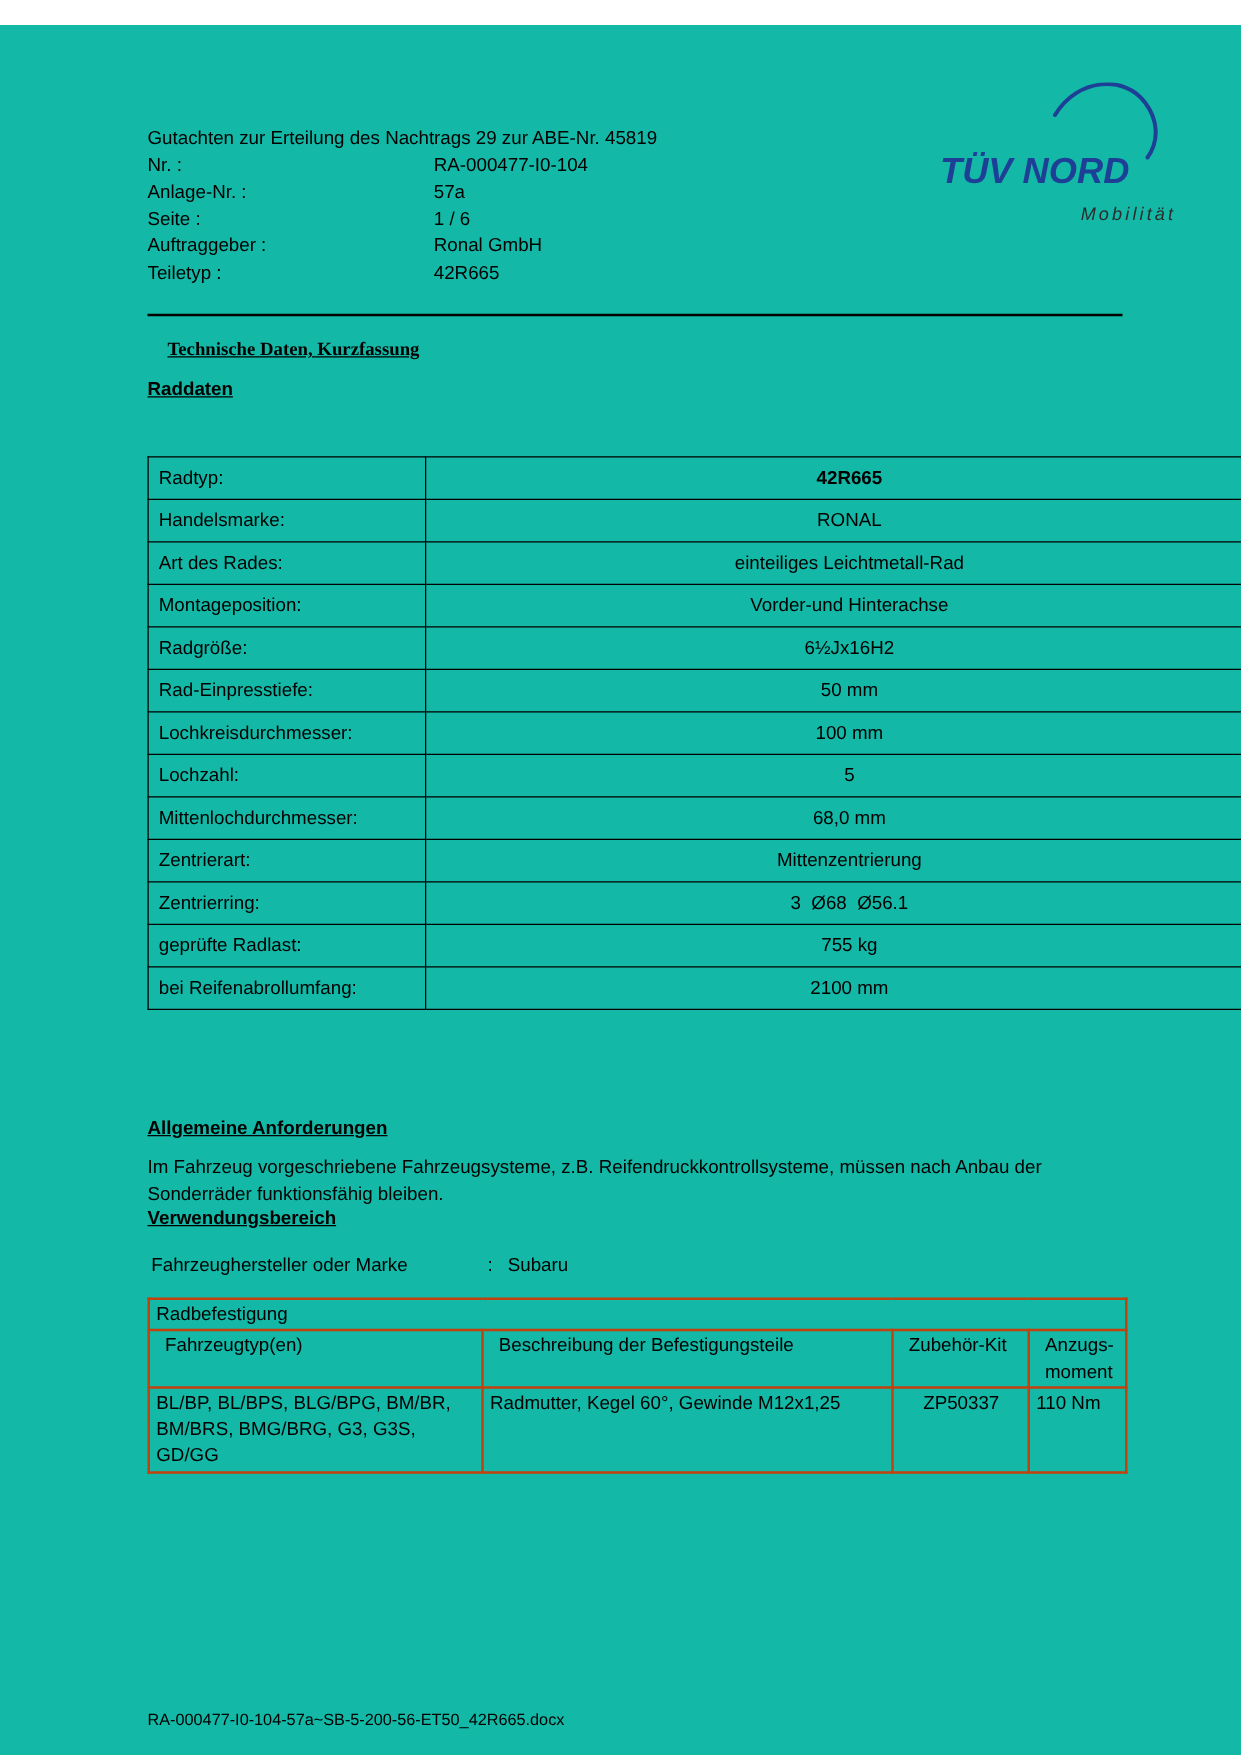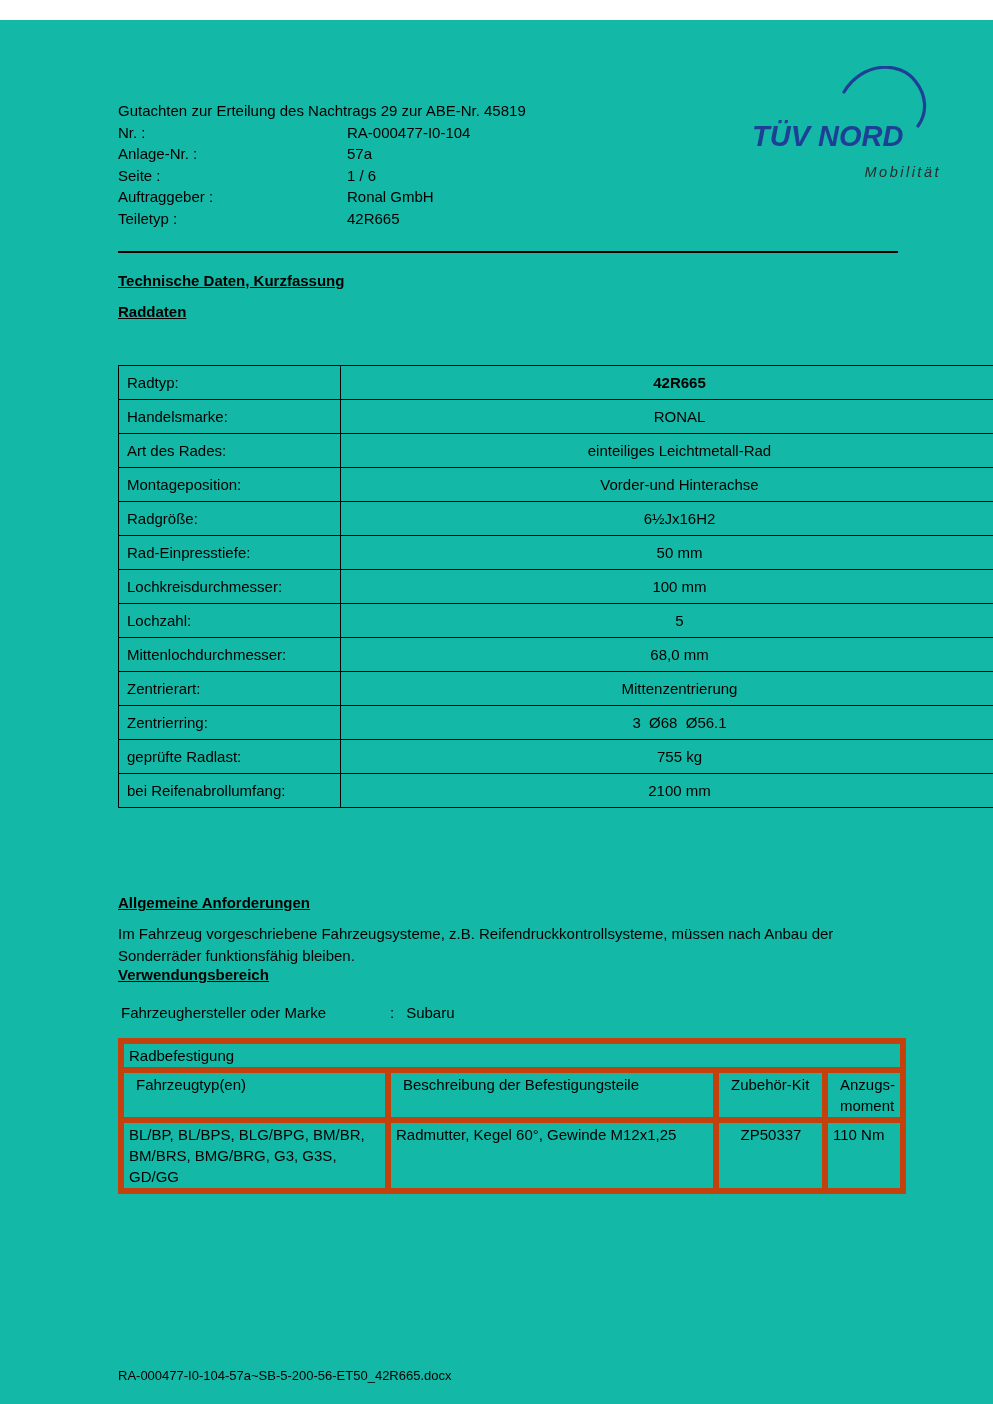--- a/index.html
+++ b/index.html
@@ -28,42 +28,42 @@
   .logo-tagline {
     position: absolute; right: 12px; top: 98px;
     font-style: italic; font-size: 14.5px; letter-spacing: 2.5px; color: #2b2b2b;
   }
 
   
   .rule { position: absolute; left: 118px; top: 231px; width: 780px; height: 2px; background: #000; }
 
   
   .h-underline { font-weight: bold; text-decoration: underline; }
-  .sec-tech { position: absolute; left: 118px; top: 252px; }
+  .sec-tech { position: absolute; left: 134px; top: 252px; font-family: Liberation Serif, serif; }
   .sec-raddaten { position: absolute; left: 118px; top: 283px; }
 
   
   table { border-collapse: collapse; }
   .t1 { position: absolute; left: 118px; top: 345px; width: 901px; table-layout: fixed; }
   .t1 td { border: 1px solid #000; padding: 5px 8px; height: 34px; vertical-align: middle; }
   .t1 .lbl { width: 222px; text-align: left; }
   .t1 .val { text-align: center; white-space: pre-wrap; }
   .bold { font-weight: bold; }
 
   
   .allg-h { position: absolute; left: 118px; top: 874px; }
   .allg-p { position: absolute; left: 118px; top: 903px; width: 782px; line-height: 21.5px; }
   .verw-h { position: absolute; left: 118px; top: 946px; }
   .hersteller { position: absolute; left: 121px; top: 984px; display: flex; }
   .hersteller .hlbl { flex: 0 0 269px; width: 269px; }
   .hersteller .hsep { margin-right: 12px; }
 
   
   .t2 { position: absolute; left: 118px; top: 1018px; width: 782px; table-layout: fixed; }
-  .t2 td { border: 6px solid #c2410c; padding: 1px 4px 1px 5px; vertical-align: top; text-align: left; line-height: 21px; font-weight: normal; }
+  .t2 td { border: 2px solid #c2410c; padding: 1px 4px 1px 5px; vertical-align: top; text-align: left; line-height: 21px; font-weight: normal; }
   .t2 .c1 { width: 267px; }
   .t2 .c2 { width: 328px; }
   .t2 .c3 { width: 109px; }
   .t2 .c4 { width: 78px; }
   .t2 .title-row td { height: 23px; }
   .t2 .head-row td { height: 44px; padding-left: 12px; }
   .t2 .data-row td { height: 68px; }
   .t2 .kit { text-align: center; }
 
   

